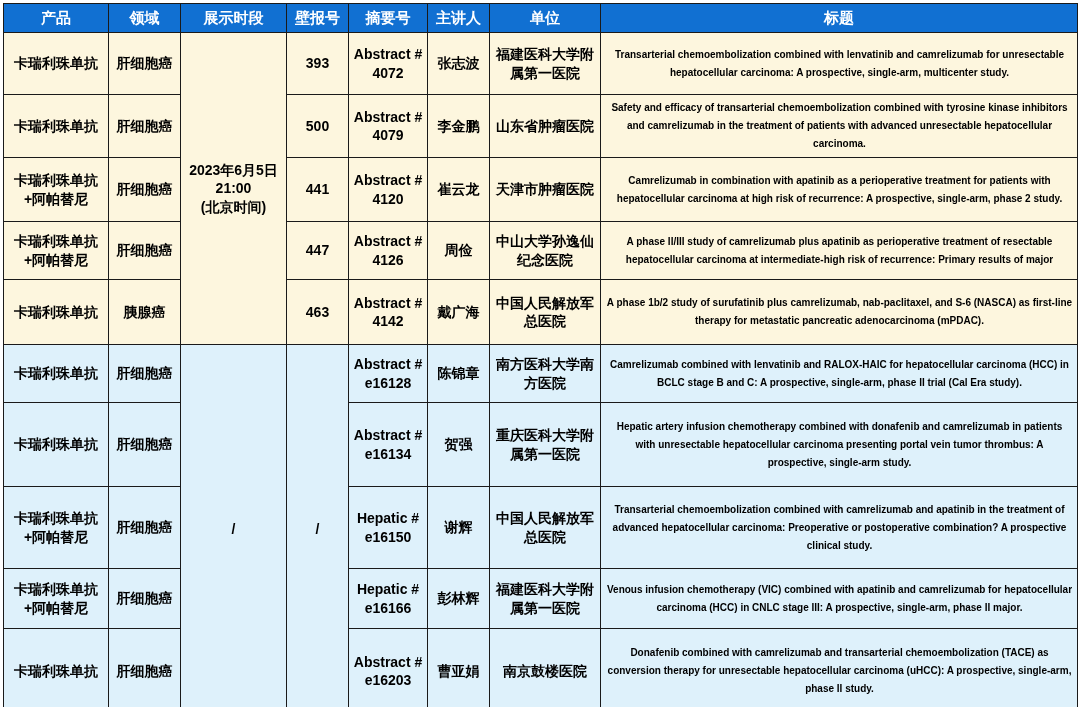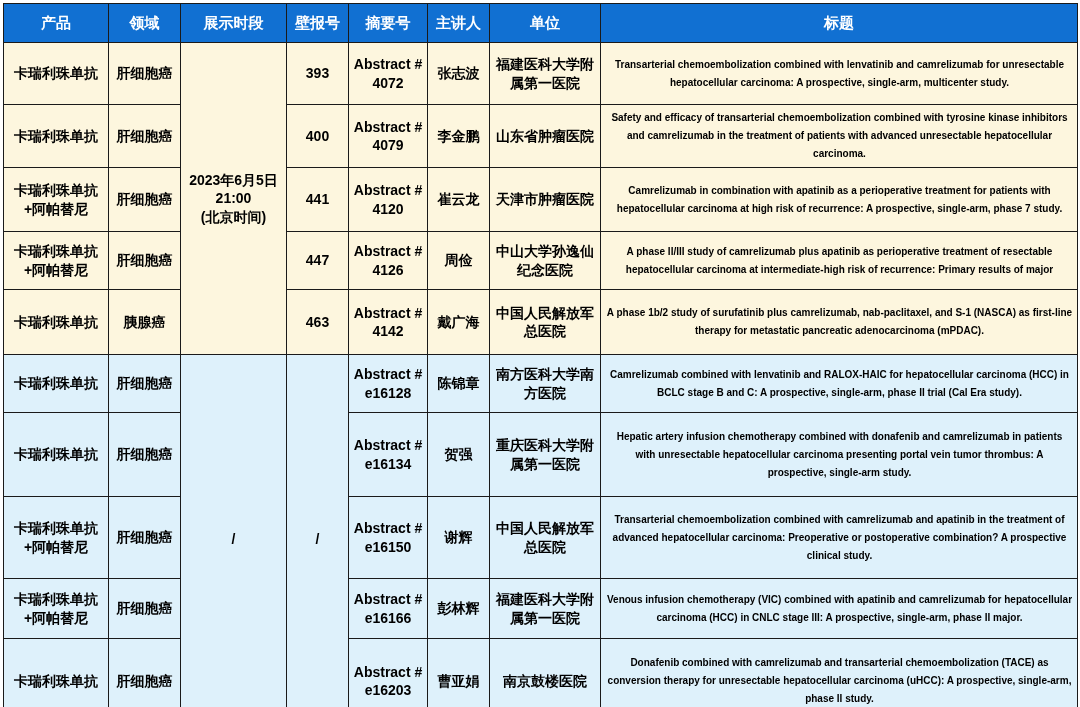--- a/index.html
+++ b/index.html
@@ -28,21 +28,21 @@
     border: 1px solid #1a1a1a;
     font-weight: bold;
     color: #000000;
     box-sizing: border-box;
     vertical-align: middle;
   }
   th {
     background: #1170d2;
     color: #ffffff;
     font-size: 15px;
-    height: 39px;
+    height: 29px;
     text-align: center;
     padding: 1px 2px;
     line-height: 1.2;
   }
   td.c {
     text-align: center;
     font-size: 14px;
     line-height: 1.3;
     padding: 2px 3px;
     white-space: pre-line;
@@ -92,54 +92,54 @@
 (北京时间)</td>
           <td class="c">393</td>
           <td class="c">Abstract # 4072</td>
           <td class="c">张志波</td>
           <td class="c">福建医科大学附属第一医院</td>
           <td class="title-cell">Transarterial chemoembolization combined with lenvatinib and camrelizumab for unresectable hepatocellular carcinoma: A prospective, single-arm, multicenter study.</td>
         </tr>
         <tr class="grp-top" style="height: 63px;">
           <td class="c">卡瑞利珠单抗</td>
           <td class="c">肝细胞癌</td>
-          <td class="c">400</td>
+          <td class="c">500</td>
           <td class="c">Abstract # 4079</td>
           <td class="c">李金鹏</td>
           <td class="c">山东省肿瘤医院</td>
           <td class="title-cell">Safety and efficacy of transarterial chemoembolization combined with tyrosine kinase inhibitors and camrelizumab in the treatment of patients with advanced unresectable hepatocellular carcinoma.</td>
         </tr>
         <tr class="grp-top" style="height: 64px;">
           <td class="c">卡瑞利珠单抗
 +阿帕替尼</td>
           <td class="c">肝细胞癌</td>
           <td class="c">441</td>
           <td class="c">Abstract # 4120</td>
           <td class="c">崔云龙</td>
           <td class="c">天津市肿瘤医院</td>
-          <td class="title-cell">Camrelizumab in combination with apatinib as a perioperative treatment for patients with hepatocellular carcinoma at high risk of recurrence: A prospective, single-arm, phase 7 study.</td>
+          <td class="title-cell">Camrelizumab in combination with apatinib as a perioperative treatment for patients with hepatocellular carcinoma at high risk of recurrence: A prospective, single-arm, phase 2 study.</td>
         </tr>
         <tr class="grp-top" style="height: 58px;">
           <td class="c">卡瑞利珠单抗
 +阿帕替尼</td>
           <td class="c">肝细胞癌</td>
           <td class="c">447</td>
           <td class="c">Abstract # 4126</td>
           <td class="c">周俭</td>
           <td class="c">中山大学孙逸仙纪念医院</td>
           <td class="title-cell">A phase II/III study of camrelizumab plus apatinib as perioperative treatment of resectable hepatocellular carcinoma at intermediate-high risk of recurrence: Primary results of major</td>
         </tr>
         <tr class="grp-top" style="height: 65px;">
           <td class="c">卡瑞利珠单抗</td>
           <td class="c">胰腺癌</td>
           <td class="c">463</td>
           <td class="c">Abstract # 4142</td>
           <td class="c">戴广海</td>
           <td class="c">中国人民解放军总医院</td>
-          <td class="title-cell">A phase 1b/2 study of surufatinib plus camrelizumab, nab-paclitaxel, and S-1 (NASCA) as first-line therapy for metastatic pancreatic adenocarcinoma (mPDAC).</td>
+          <td class="title-cell">A phase 1b/2 study of surufatinib plus camrelizumab, nab-paclitaxel, and S-6 (NASCA) as first-line therapy for metastatic pancreatic adenocarcinoma (mPDAC).</td>
         </tr>
         <tr class="grp-bottom" style="height: 58px;">
           <td class="c">卡瑞利珠单抗</td>
           <td class="c">肝细胞癌</td>
           <td class="c" rowspan="5">/</td>
           <td class="c" rowspan="5">/</td>
           <td class="c">Abstract # e16128</td>
           <td class="c">陈锦章</td>
           <td class="c">南方医科大学南方医院</td>
           <td class="title-cell">Camrelizumab combined with lenvatinib and RALOX-HAIC for hepatocellular carcinoma (HCC) in BCLC stage B and C: A prospective, single-arm, phase II trial (Cal Era study).</td>
@@ -149,30 +149,30 @@
           <td class="c">肝细胞癌</td>
           <td class="c">Abstract # e16134</td>
           <td class="c">贺强</td>
           <td class="c">重庆医科大学附属第一医院</td>
           <td class="title-cell">Hepatic artery infusion chemotherapy combined with donafenib and camrelizumab in patients with unresectable hepatocellular carcinoma presenting portal vein tumor thrombus: A prospective, single-arm study.</td>
         </tr>
         <tr class="grp-bottom" style="height: 82px;">
           <td class="c">卡瑞利珠单抗
 +阿帕替尼</td>
           <td class="c">肝细胞癌</td>
-          <td class="c">Abstract # e16150</td>
+          <td class="c">Hepatic # e16150</td>
           <td class="c">谢辉</td>
           <td class="c">中国人民解放军总医院</td>
           <td class="title-cell">Transarterial chemoembolization combined with camrelizumab and apatinib in the treatment of advanced hepatocellular carcinoma: Preoperative or postoperative combination? A prospective clinical study.</td>
         </tr>
         <tr class="grp-bottom" style="height: 60px;">
           <td class="c">卡瑞利珠单抗
 +阿帕替尼</td>
           <td class="c">肝细胞癌</td>
-          <td class="c">Abstract # e16166</td>
+          <td class="c">Hepatic # e16166</td>
           <td class="c">彭林辉</td>
           <td class="c">福建医科大学附属第一医院</td>
           <td class="title-cell">Venous infusion chemotherapy (VIC) combined with apatinib and camrelizumab for hepatocellular carcinoma (HCC) in CNLC stage III: A prospective, single-arm, phase II major.</td>
         </tr>
         <tr class="grp-bottom" style="height: 85px;">
           <td class="c">卡瑞利珠单抗</td>
           <td class="c">肝细胞癌</td>
           <td class="c">Abstract # e16203</td>
           <td class="c">曹亚娟</td>
           <td class="c">南京鼓楼医院</td>

